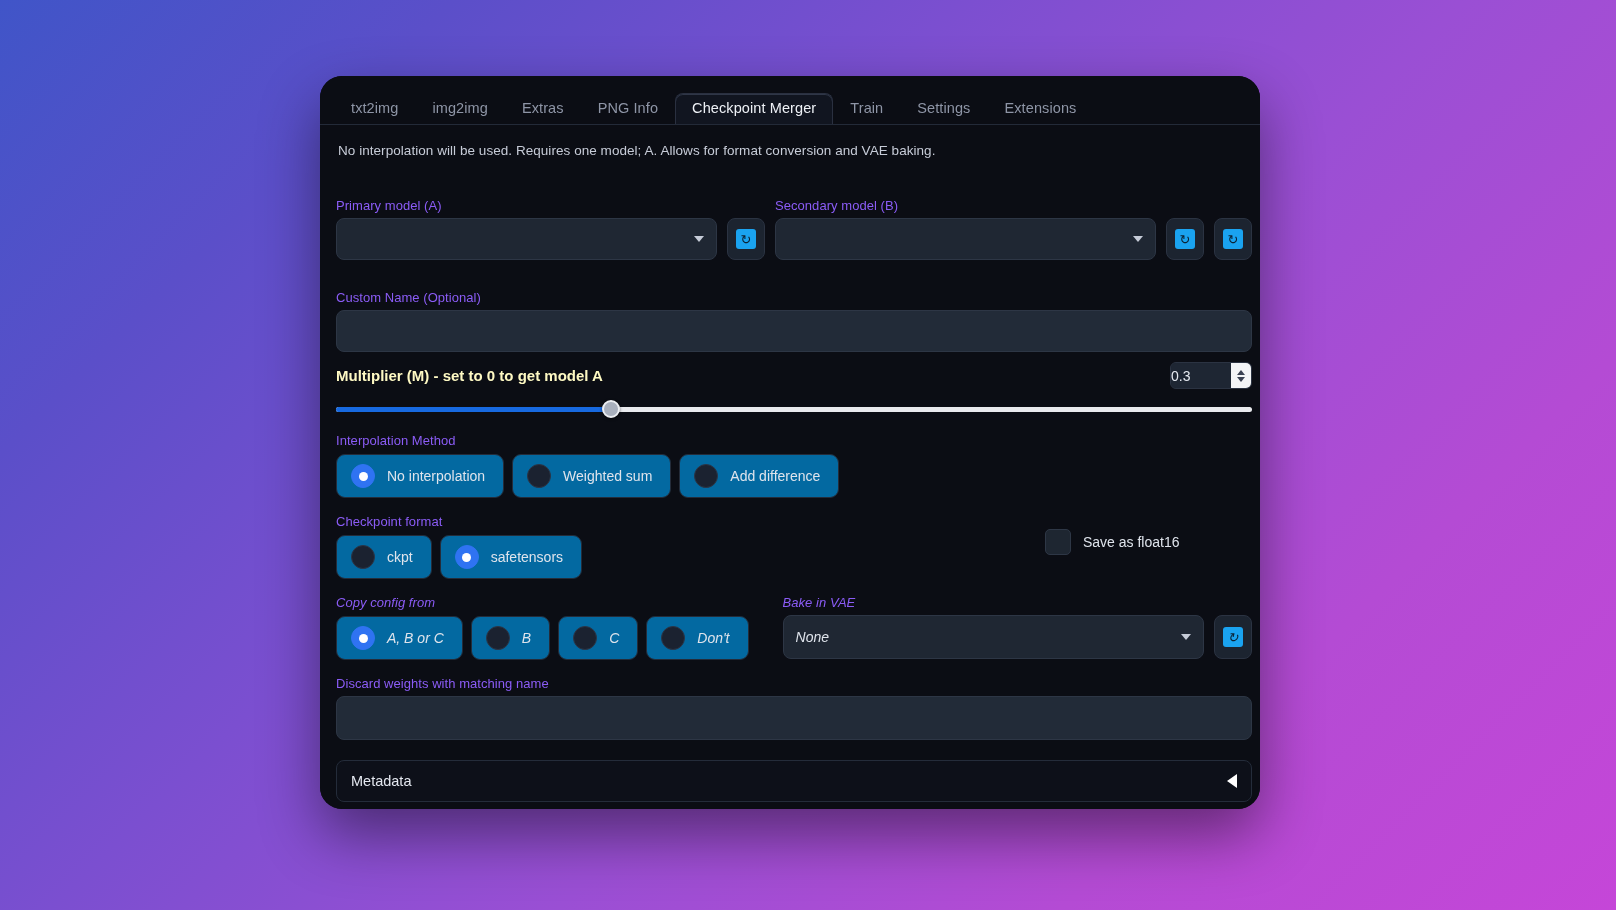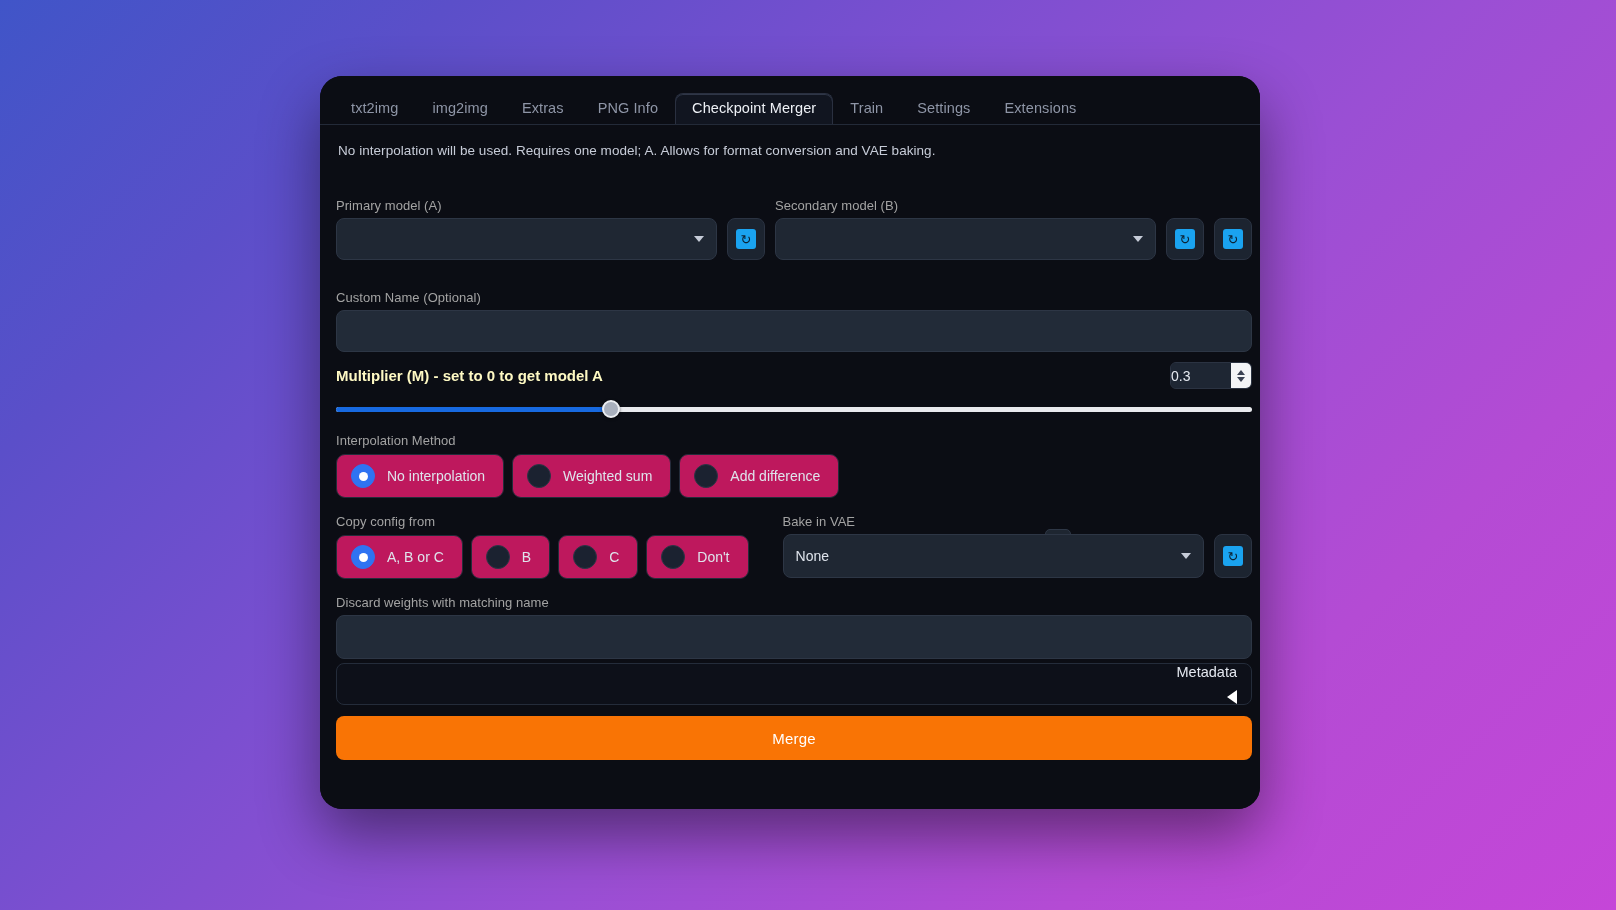--- a/index.html
+++ b/index.html
@@ -80,21 +80,21 @@
 
   #notice {
     font-size: 13.5px;
     color: #c7ccd8;
     margin: 0 0 8px 2px;
     letter-spacing: .05px;
   }
 
   .field-label {
     font-size: 13px;
-    color: #a3a3a3;
+    color: #8b5cf6;
     margin-bottom: 5px;
     letter-spacing: .05px;
   }
 
   
   #model-row {
     display: flex;
     align-items: flex-end;
     gap: 10px;
     margin-top: 40px;
@@ -241,21 +241,21 @@
     border: 2px solid #eceef2;
     top: 50%;
     transform: translate(-50%, -50%);
     box-shadow: 0 1px 3px rgba(0,0,0,.5);
   }
 
   
   .group-block { margin-top: 16px; }
   .radio-row { display: flex; gap: 8px; margin-top: 6px; }
   .radio-pill {
-    background: #be185d;
+    background: #0369a1;
     border: 1px solid #242c3a;
     border-radius: 9px;
     height: 44px;
     display: flex;
     align-items: center;
     gap: 12px;
     padding: 0 18px 0 14px;
     cursor: pointer;
   }
   .radio-dot {
@@ -292,43 +292,42 @@
   }
   #float16-box {
     width: 26px; height: 26px;
     background: #1e2631;
     border: 1px solid #2e3746;
     border-radius: 5px;
   }
   #float16-label { font-size: 14px; color: #dfe4ec; }
 
   
-  #two-col { display: flex; gap: 16px; align-items: flex-start; margin-top: 16px; }
+  #two-col { display: flex; gap: 16px; align-items: flex-start; margin-top: 16px; font-style: italic; }
   #copy-cfg-col { flex: 0 0 auto; }
   #vae-col { flex: 1; padding-left: 18px; }
   #vae-inner { display: flex; gap: 10px; align-items: center; }
   #vae-select { flex: 1; height: 44px; }
 
   
   #discard-block { margin-top: 16px; }
   #discard-input { height: 44px; }
 
   
   #metadata-row {
-    margin-top: 4px;
+    margin-top: 20px;
     height: 42px;
     background: #0d1019;
     border: 1px solid #242c3a;
     border-radius: 8px;
     display: flex;
-    align-items: flex-end;
+    align-items: center;
     justify-content: space-between;
     padding: 0 14px;
     cursor: pointer;
-    flex-direction: column;
   }
   #metadata-label { font-size: 14.5px; color: #e4e8f0; }
   #metadata-caret {
     width: 0; height: 0;
     border-top: 7px solid transparent;
     border-bottom: 7px solid transparent;
     border-right: 10px solid #ffffff;
   }
 
   
@@ -436,20 +435,33 @@
           <span class="radio-text">Weighted sum</span>
         </div>
         <div class="radio-pill">
           <span class="radio-dot"></span>
           <span class="radio-text">Add difference</span>
         </div>
       </div>
     </div>
 
     
+    <div class="group-block">
+      <div class="field-label">Checkpoint format</div>
+      <div class="radio-row">
+        <div class="radio-pill">
+          <span class="radio-dot"></span>
+          <span class="radio-text">ckpt</span>
+        </div>
+        <div class="radio-pill">
+          <span class="radio-dot on"></span>
+          <span class="radio-text">safetensors</span>
+        </div>
+      </div>
+    </div>
 
     
     <div id="float16-row">
       <span id="float16-box"></span>
       <span id="float16-label">Save as float16</span>
     </div>
 
     
     <div id="two-col">
 

